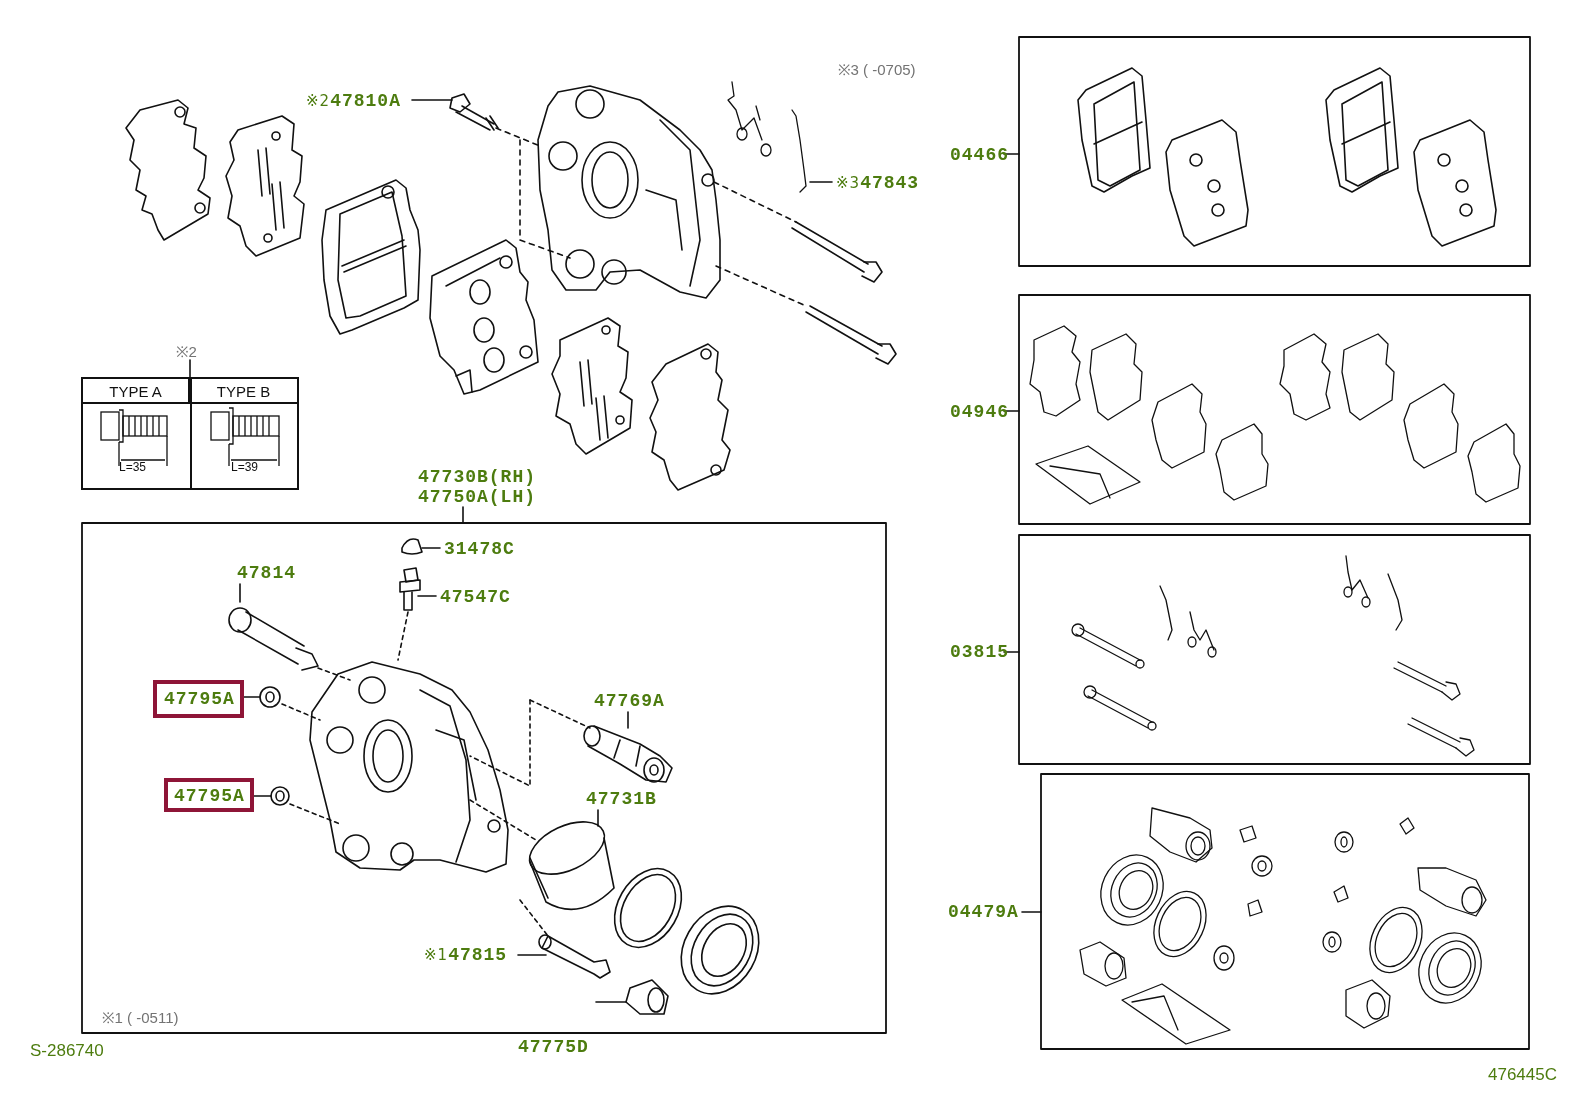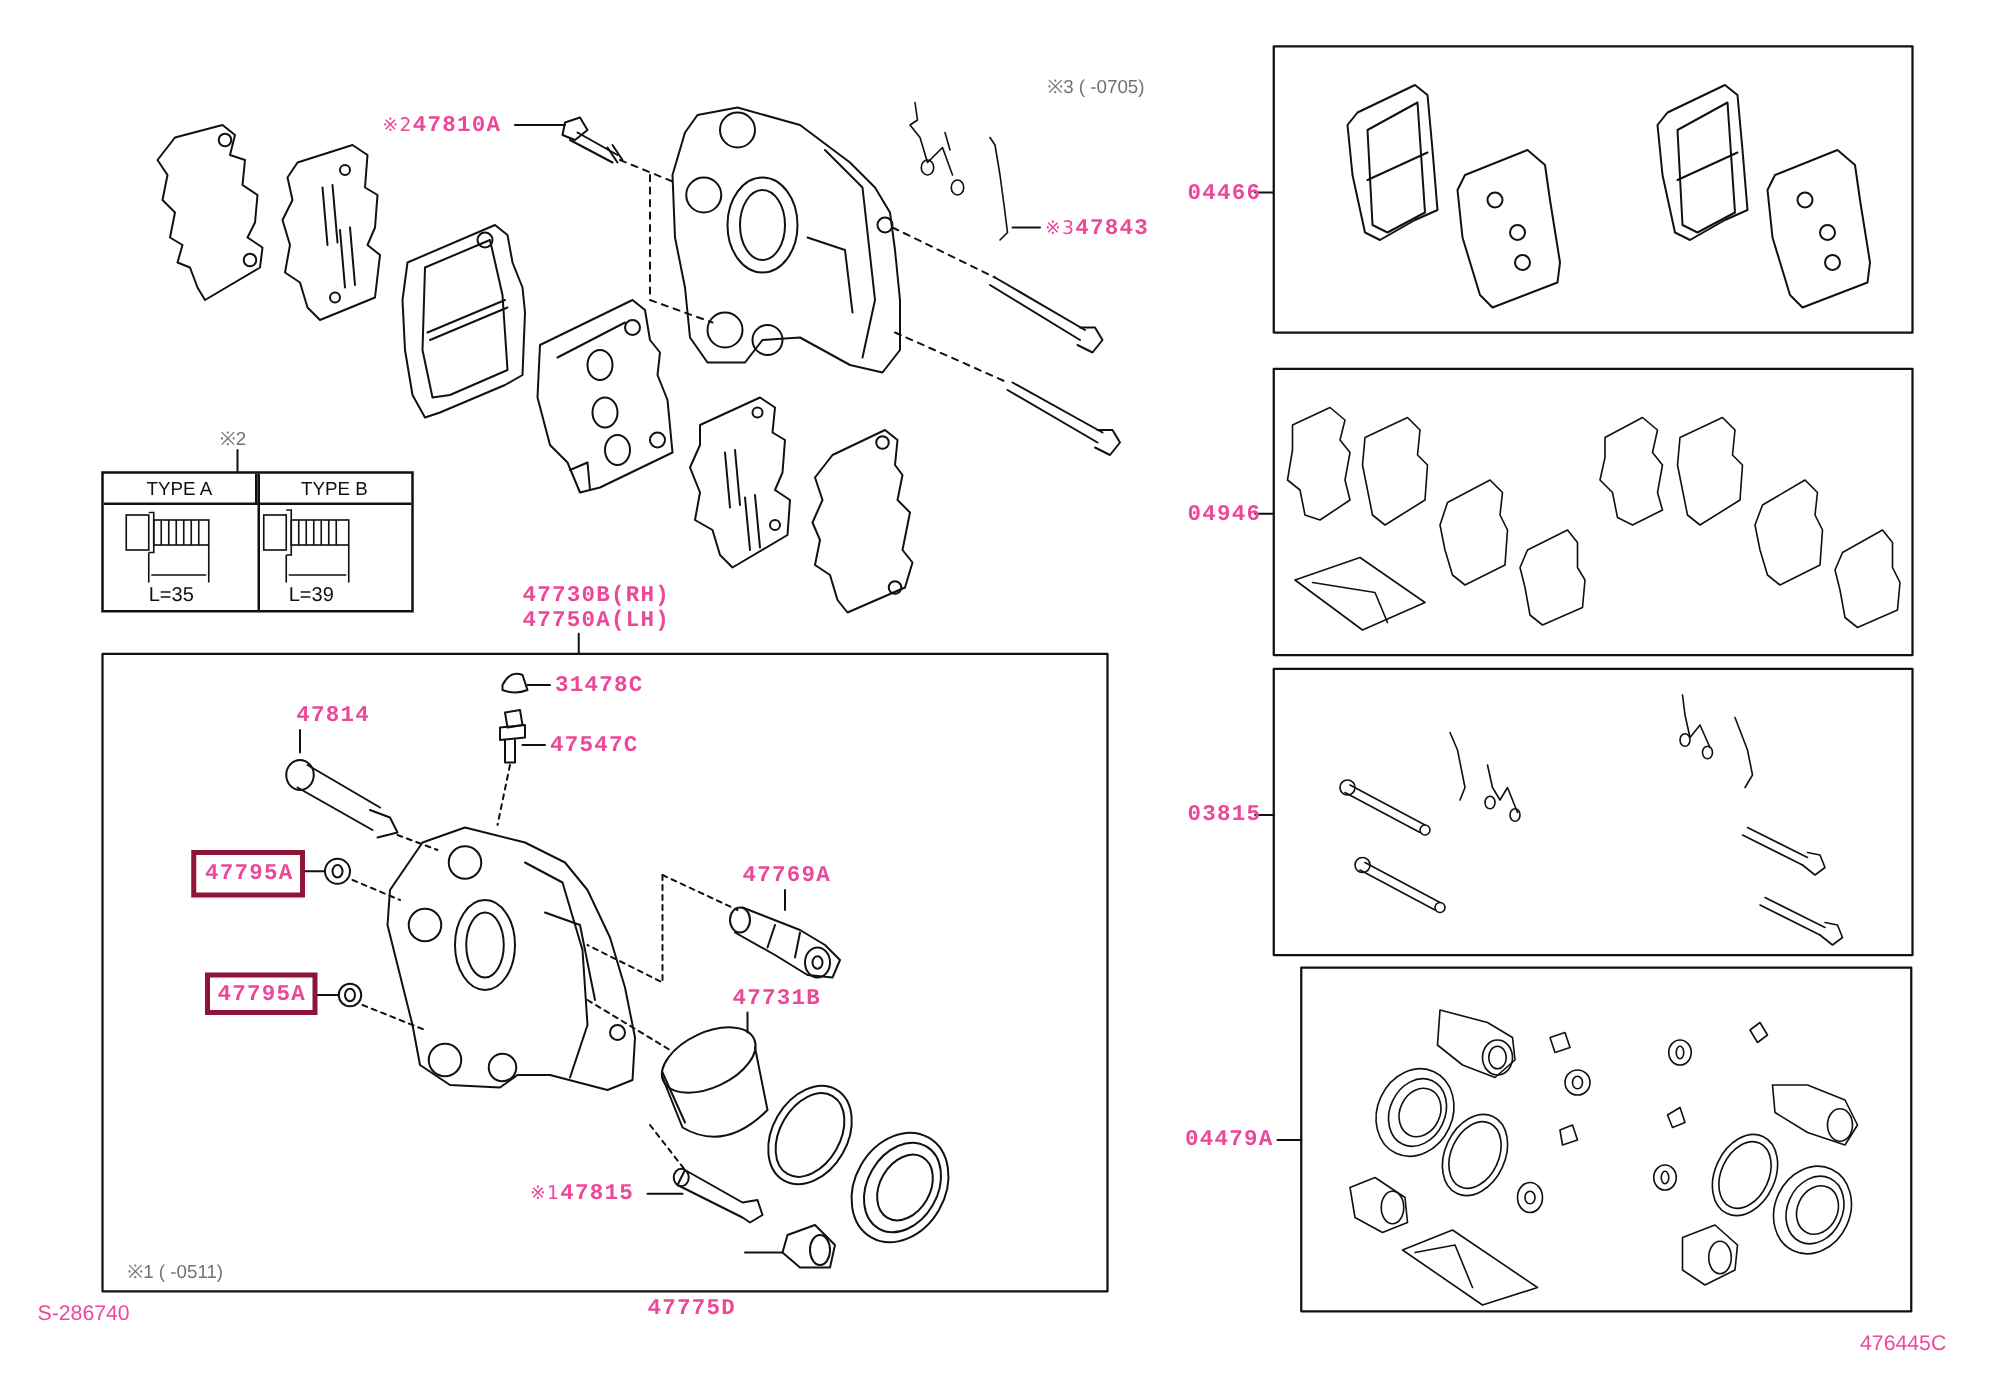--- a/index.html
+++ b/index.html
@@ -1,28 +1,28 @@
 <!DOCTYPE html>
 <html><head>
 <meta charset="utf-8">
 <style>
   html, body { margin:0; padding:0; background:#ffffff; }
   body { width:1592px; height:1099px; position:relative; overflow:hidden; font-family:"DejaVu Sans Mono", monospace; color:#111; }
   svg.diagram { position:absolute; left:0; top:0; width:1592px; height:1099px; }
-  .lbl { position:absolute; font-family:"Liberation Mono","DejaVu Sans Mono", monospace; font-weight:bold; font-size:18px; letter-spacing:1px; color:#ec4899; white-space:nowrap; line-height:1; }
+  .lbl { position:absolute; font-family:"Liberation Mono","DejaVu Sans Mono", monospace; font-weight:bold; font-size:18px; letter-spacing:1px; color:#4d7c0f; white-space:nowrap; line-height:1; }
   .lbl.thin { font-family:"Liberation Sans", sans-serif; font-weight:normal; font-size:15px; letter-spacing:0; }
   .note { position:absolute; font-family:"Liberation Sans", sans-serif; font-size:15px; color:#737373; white-space:nowrap; line-height:1; }
   .mark { font-family:"DejaVu Sans", sans-serif; font-weight:normal; font-size:15px; }
   .hl { position:absolute; border:4px solid #8e1537; box-sizing:border-box; }
-  .typebox { position:absolute; left:81px; top:377px; width:250px; height:113px; border:2px solid #111; box-sizing:border-box; font-family:"Liberation Sans", sans-serif; }
+  .typebox { position:absolute; left:81px; top:377px; width:218px; height:113px; border:2px solid #111; box-sizing:border-box; font-family:"Liberation Sans", sans-serif; }
   .typebox .hdr { position:absolute; top:0; height:25px; width:50%; text-align:center; font-size:15px; line-height:25px; border-bottom:2px solid #111; box-sizing:border-box; }
   .typebox .hdr.a { left:0; border-right:2px solid #111; }
   .typebox .hdr.b { left:50%; }
   .typebox .vdiv { position:absolute; left:50%; top:0; bottom:0; border-left:2px solid #111; }
-  .typebox .len { position:absolute; bottom:2px; font-size:16px; }
+  .typebox .len { position:absolute; bottom:14px; font-size:12px; }
 </style>
 </head>
 <body>
 
 <svg class="diagram" viewBox="0 0 1592 1099" fill="none" stroke="#111" stroke-width="1.6" stroke-linejoin="round" stroke-linecap="round">
 
   <g>
     <path d="M140,110 L178,100 L188,108 L184,124 L196,128 L194,148 L206,156 L204,178 L198,190 L210,198 L208,214 L164,240 L158,230 L152,214 L142,210 L146,196 L136,190 L140,170 L130,160 L134,140 L126,128 Z"></path>
     <circle cx="180" cy="112" r="5"></circle>
       <circle cx="200" cy="208" r="5"></circle>

